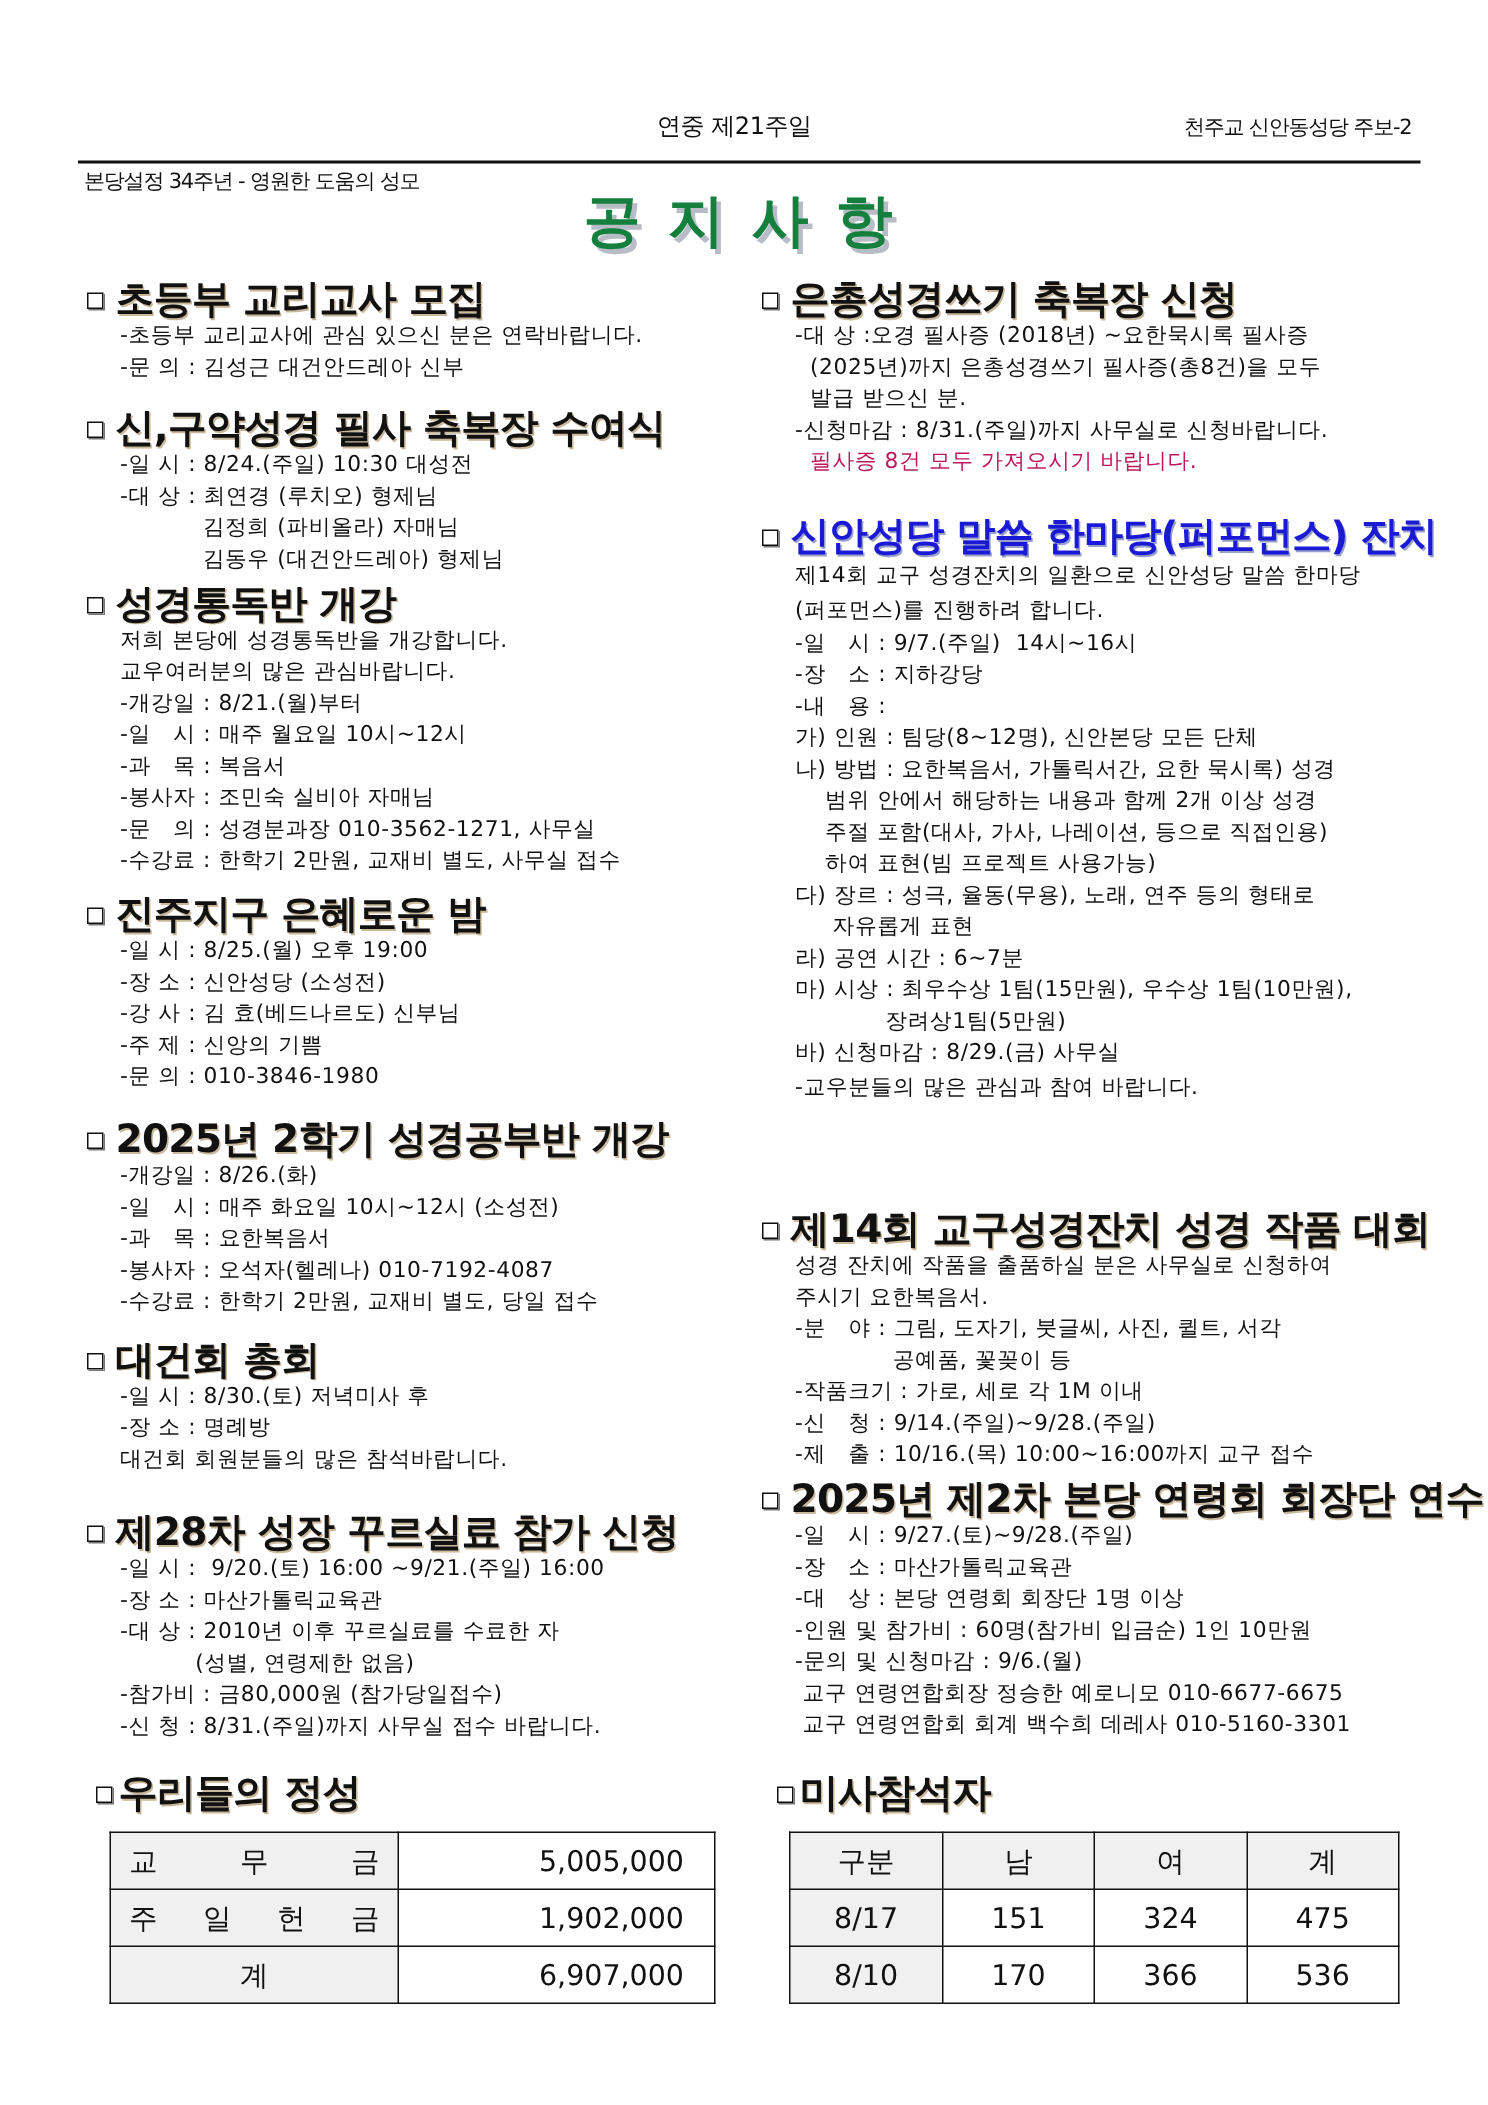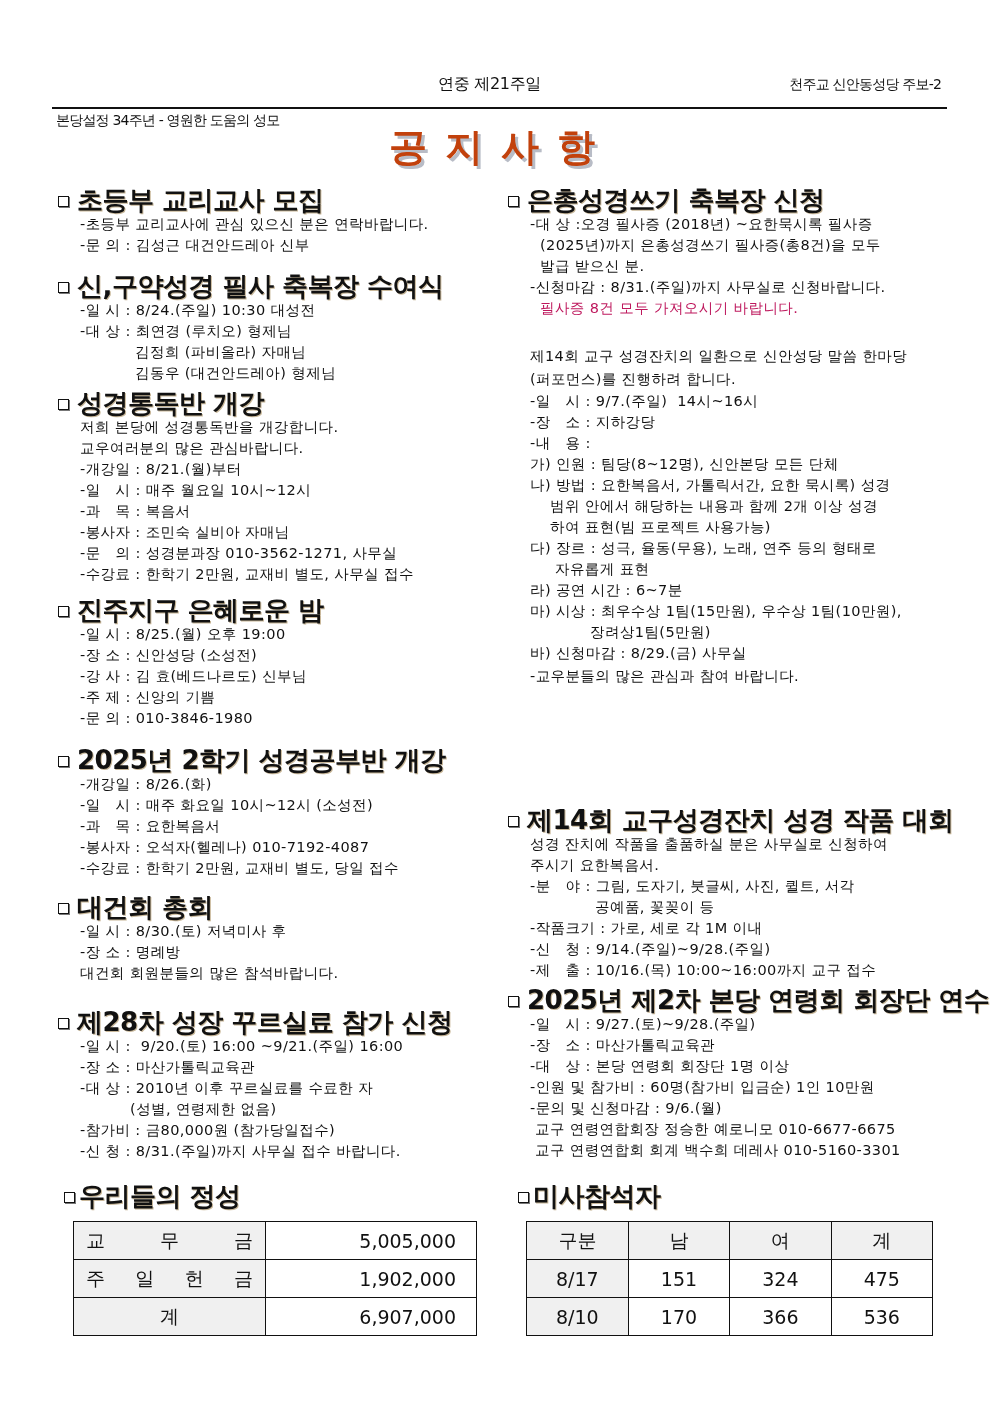--- a/index.html
+++ b/index.html
@@ -5,21 +5,21 @@
     * { box-sizing: border-box; margin: 0; padding: 0; }
     html, body { width: 992px; height: 1403px; background: #ffffff; }
     body { font-family: "DejaVu Sans", "Liberation Sans", sans-serif; color: #111; position: relative; overflow: hidden; }
 
     .header { position: absolute; left: 52px; top: 74px; width: 895px; height: 30px; font-size: 14px; }
     .header .left { position: absolute; left: 4px; top: 2px; letter-spacing: -0.8px; margin-top: 36px; }
     .header .center { position: absolute; left: 366px; top: 0px; font-size: 16px; letter-spacing: -0.3px; margin-left: 20px; }
     .header .right { position: absolute; right: 6px; top: 2px; letter-spacing: -0.8px; }
     .header-rule { position: absolute; left: 52px; top: 107px; width: 895px; height: 2px; background: #111; }
 
-    .page-title { position: absolute; left: 0; top: 122px; width: 992px; text-align: center; font-size: 38px; font-weight: bold; letter-spacing: 18px; color: #c2410c; text-shadow: 3px 3px 0 #b8bcc6; padding-left: 10px; }
+    .page-title { position: absolute; left: 0; top: 122px; width: 992px; text-align: center; font-size: 38px; font-weight: bold; letter-spacing: 18px; color: #15803d; text-shadow: 3px 3px 0 #b8bcc6; padding-left: 10px; }
 
     .col { position: absolute; top: 186px; }
     .col-left { left: 58px; width: 440px; }
     .col-right { left: 508px; width: 445px; }
 
     .section { position: absolute; left: 0; width: 100%; }
     .sec-title { font-size: 26px; font-weight: bold; letter-spacing: -0.5px; white-space: nowrap; line-height: 28px; text-shadow: 1px 1px 0 #c9b89a; }
     .sec-title .box { display: inline-block; width: 11px; height: 11px; border: 1.6px solid #111; margin-right: 8px; vertical-align: 2px; box-shadow: 1px 1px 0 #777; }
     .sec-title.blue { color: #1a1ad6; text-shadow: 1px 1px 0 #9aa0c8; }
     .line { font-size: 14.5px; line-height: 21px; white-space: pre; letter-spacing: 0.4px; padding-left: 22px; }
@@ -115,28 +115,30 @@
   <div class="section" style="top:0px">
     <div class="sec-title"><span class="box"></span><span>은총성경쓰기 축복장 신청</span></div>
     <div class="line">-대 상 :오경 필사증 (2018년) ~요한묵시록 필사증</div>
     <div class="line">  (2025년)까지 은총성경쓰기 필사증(총8건)을 모두</div>
     <div class="line">  발급 받으신 분.</div>
     <div class="line">-신청마감 : 8/31.(주일)까지 사무실로 신청바랍니다.</div>
     <div class="line blue">  필사증 8건 모두 가져오시기 바랍니다.</div>
   </div>
 
   <div class="section" style="top:158px">
+    <div class="sec-title blue"><span class="box"></span><span>신안성당 말씀 한마당(퍼포먼스) 잔치</span></div>
     <div class="line" style="line-height:24px">제14회 교구 성경잔치의 일환으로 신안성당 말씀 한마당</div>
     <div class="line" style="line-height:23px">(퍼포먼스)를 진행하려 합니다.</div>
     <div class="line">-일   시 : 9/7.(주일)  14시~16시</div>
     <div class="line">-장   소 : 지하강당</div>
     <div class="line">-내   용 :</div>
     <div class="line">가) 인원 : 팀당(8~12명), 신안본당 모든 단체</div>
     <div class="line">나) 방법 : 요한복음서, 가톨릭서간, 요한 묵시록) 성경</div>
     <div class="line">    범위 안에서 해당하는 내용과 함께 2개 이상 성경</div>
+    <div class="line">    주절 포함(대사, 가사, 나레이션, 등으로 직접인용)</div>
     <div class="line">    하여 표현(빔 프로젝트 사용가능)</div>
     <div class="line">다) 장르 : 성극, 율동(무용), 노래, 연주 등의 형태로</div>
     <div class="line">     자유롭게 표현</div>
     <div class="line">라) 공연 시간 : 6~7분</div>
     <div class="line">마) 시상 : 최우수상 1팀(15만원), 우수상 1팀(10만원),</div>
     <div class="line">            장려상1팀(5만원)</div>
     <div class="line">바) 신청마감 : 8/29.(금) 사무실</div>
     <div class="line" style="line-height:25px">-교우분들의 많은 관심과 참여 바랍니다.</div>
   </div>
 

